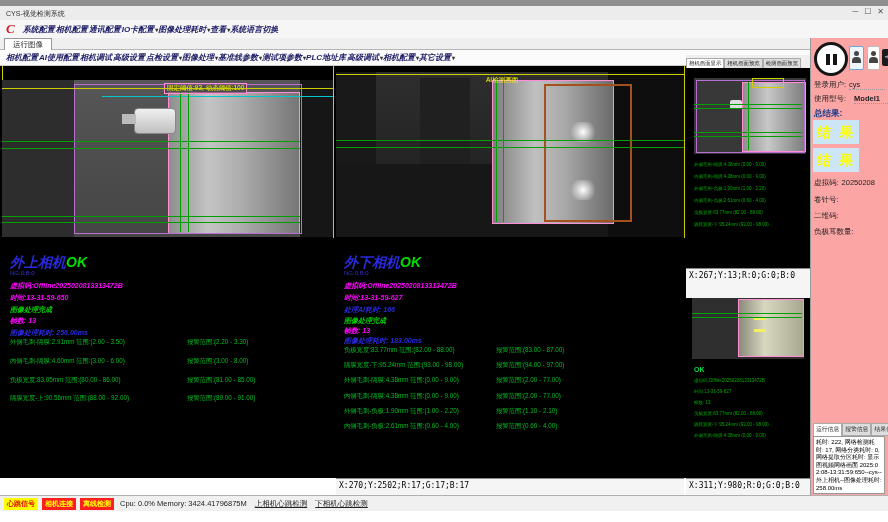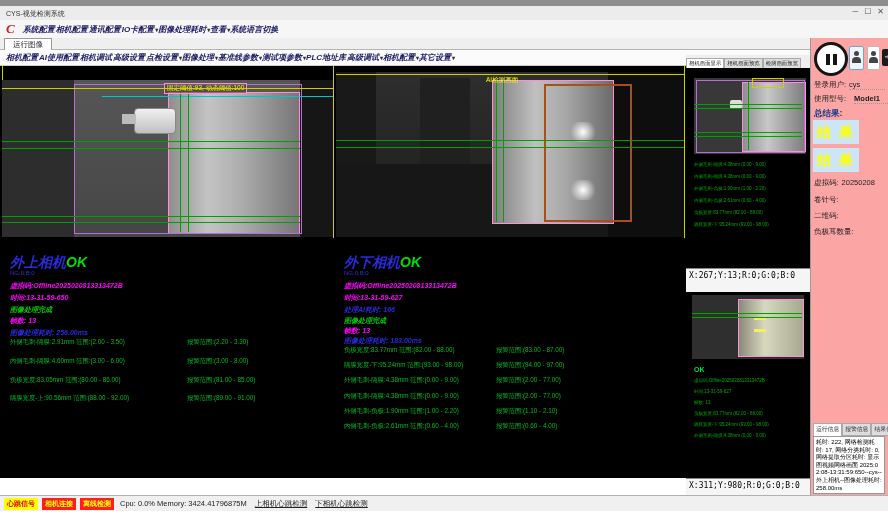--- a/index.html
+++ b/index.html
@@ -50,21 +50,21 @@
   .gn{position:absolute;font-size:7px;font-weight:bold;font-style:italic;color:#00cc00;white-space:nowrap;}
   .bl{position:absolute;font-size:7px;font-weight:bold;font-style:italic;color:#2a2ae0;white-space:nowrap;}
 
   .rows{position:absolute;left:8px;}
   .mrow{display:flex;align-items:flex-start;font-size:6.3px;color:#00bb22;white-space:nowrap;}
   .rows-left .mrow{height:18.8px;}
   .rows-left .m{width:177px;}
   .rows-mid .mrow{height:15.2px;}
   .rows-mid .m{width:152px;}
 
-  .coordbar{position:absolute;height:24px;background:#f5f5f5;color:#000;
+  .coordbar{position:absolute;height:30px;background:#f5f5f5;color:#000;
             font-family:"DejaVu Sans Mono",monospace;font-size:8px;line-height:14px;padding-left:3px;
             box-sizing:border-box;border-top:1px solid #888;}
 
   
   .prevtabs{left:686px;top:55px;width:124px;height:13px;background:#efefef;display:flex;align-items:flex-end;}
   .ptab{font-size:5.4px;color:#222;padding:1px 2px;border:1px solid #aaa;border-bottom:none;background:#ddd;white-space:nowrap;}
   .ptab.active{background:#fff;}
   .minilines{position:absolute;font-size:4.5px;color:#00aa00;white-space:nowrap;}
   .minilines div{height:12px;}
   .minilines2 div{height:11px;}
@@ -304,20 +304,21 @@
     </div>
   </div>
 
   <div class="abs prevtabs">
     <span class="ptab active">相机画面显示</span>
     <span class="ptab">相机画面预览</span>
     <span class="ptab">检测画面预览</span>
   </div>
 
   <div class="coordbar" style="left:686px;top:268px;width:124px;">X:267;Y:13;R:0;G:0;B:0</div>
+  <div class="coordbar" style="left:336px;top:478px;width:348px;">X:270;Y:2502;R:17;G:17;B:17</div>
   <div class="coordbar" style="left:686px;top:478px;width:124px;">X:311;Y:980;R:0;G:0;B:0</div>
 
   <div class="abs sidepanel">
     <div class="pausebtn">
         <i></i>
         <i></i>
       </div>
     <div class="sbtn sel" style="left:38px;">
       <div class="p-head"></div>
       <div class="p-body"></div>

